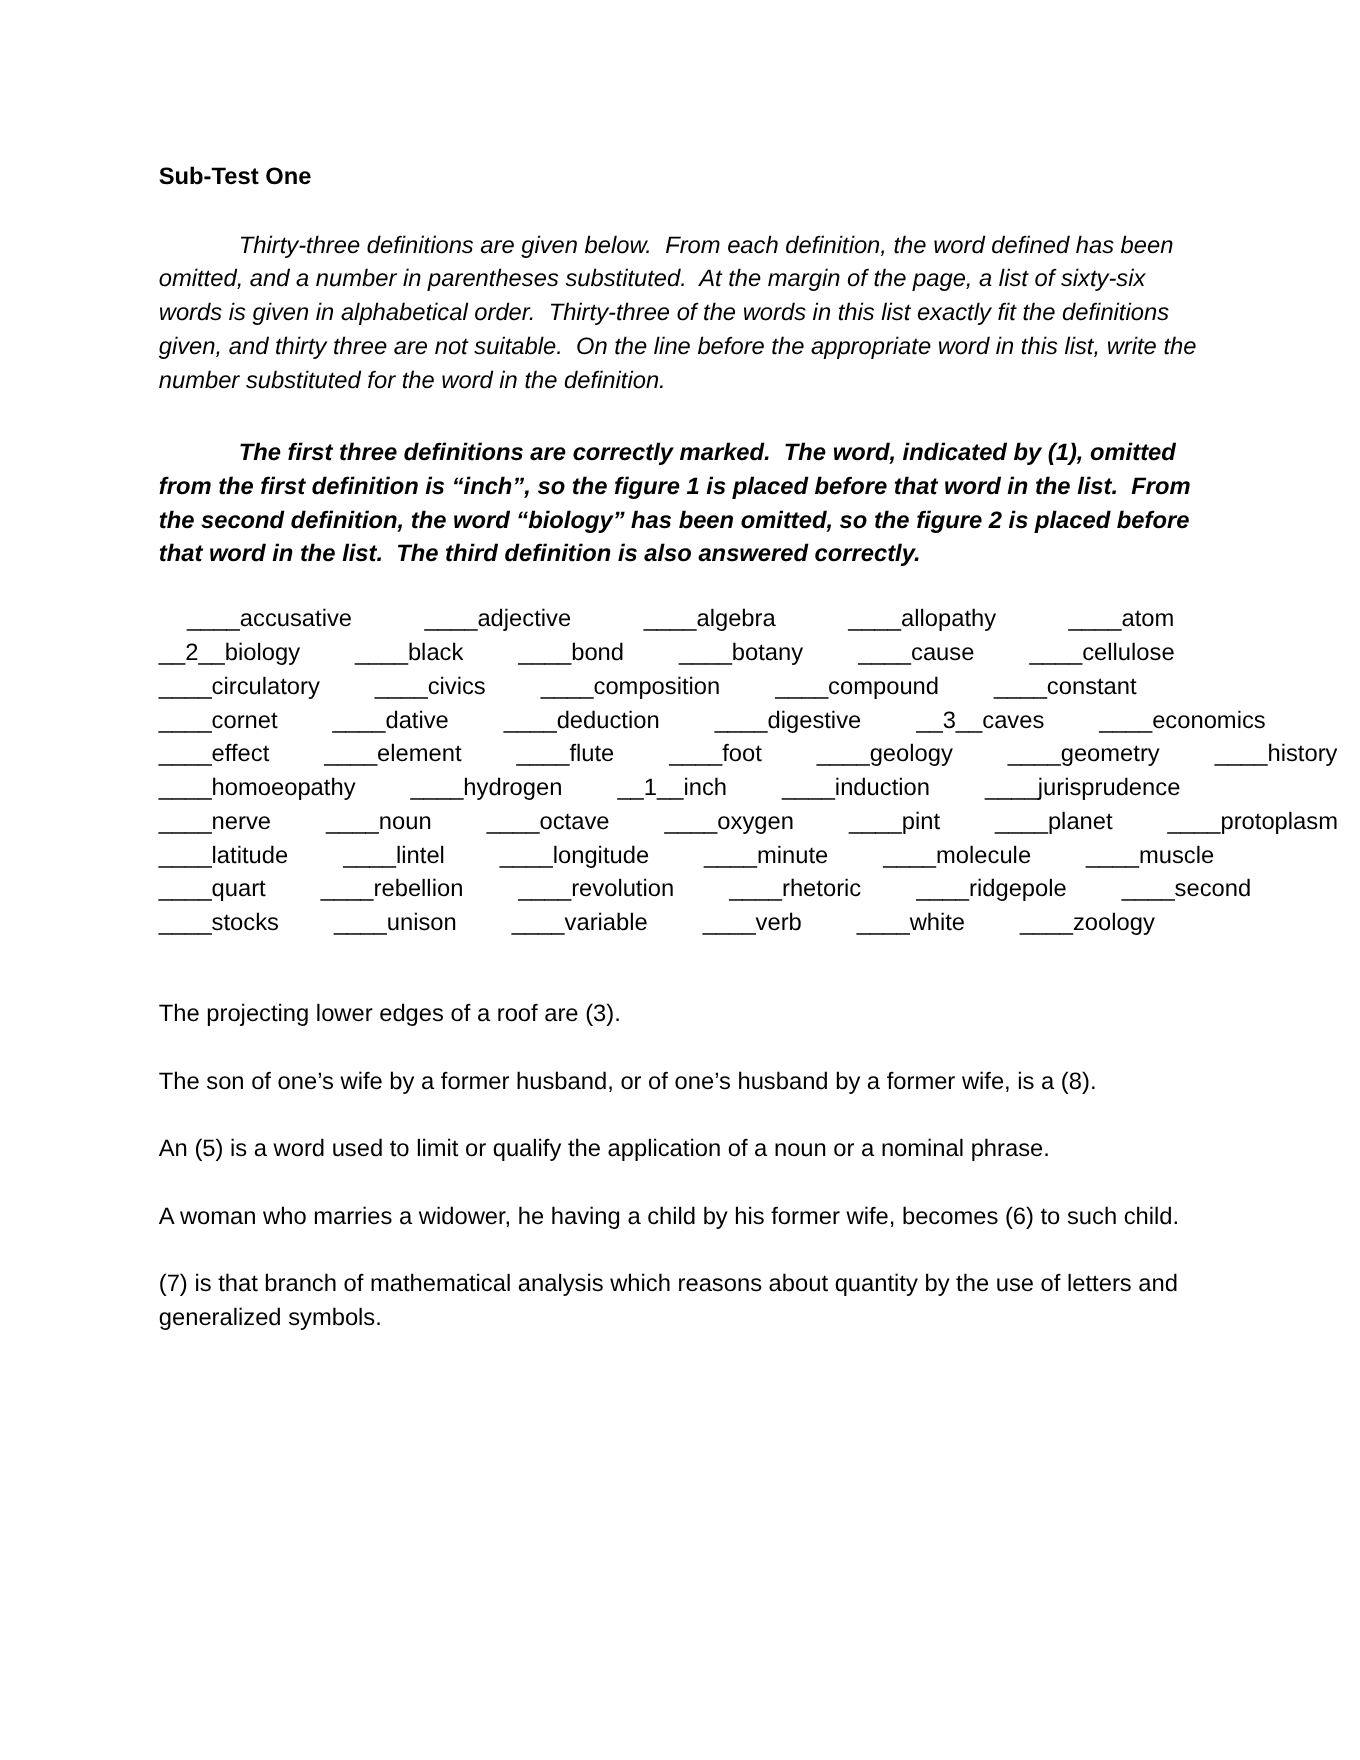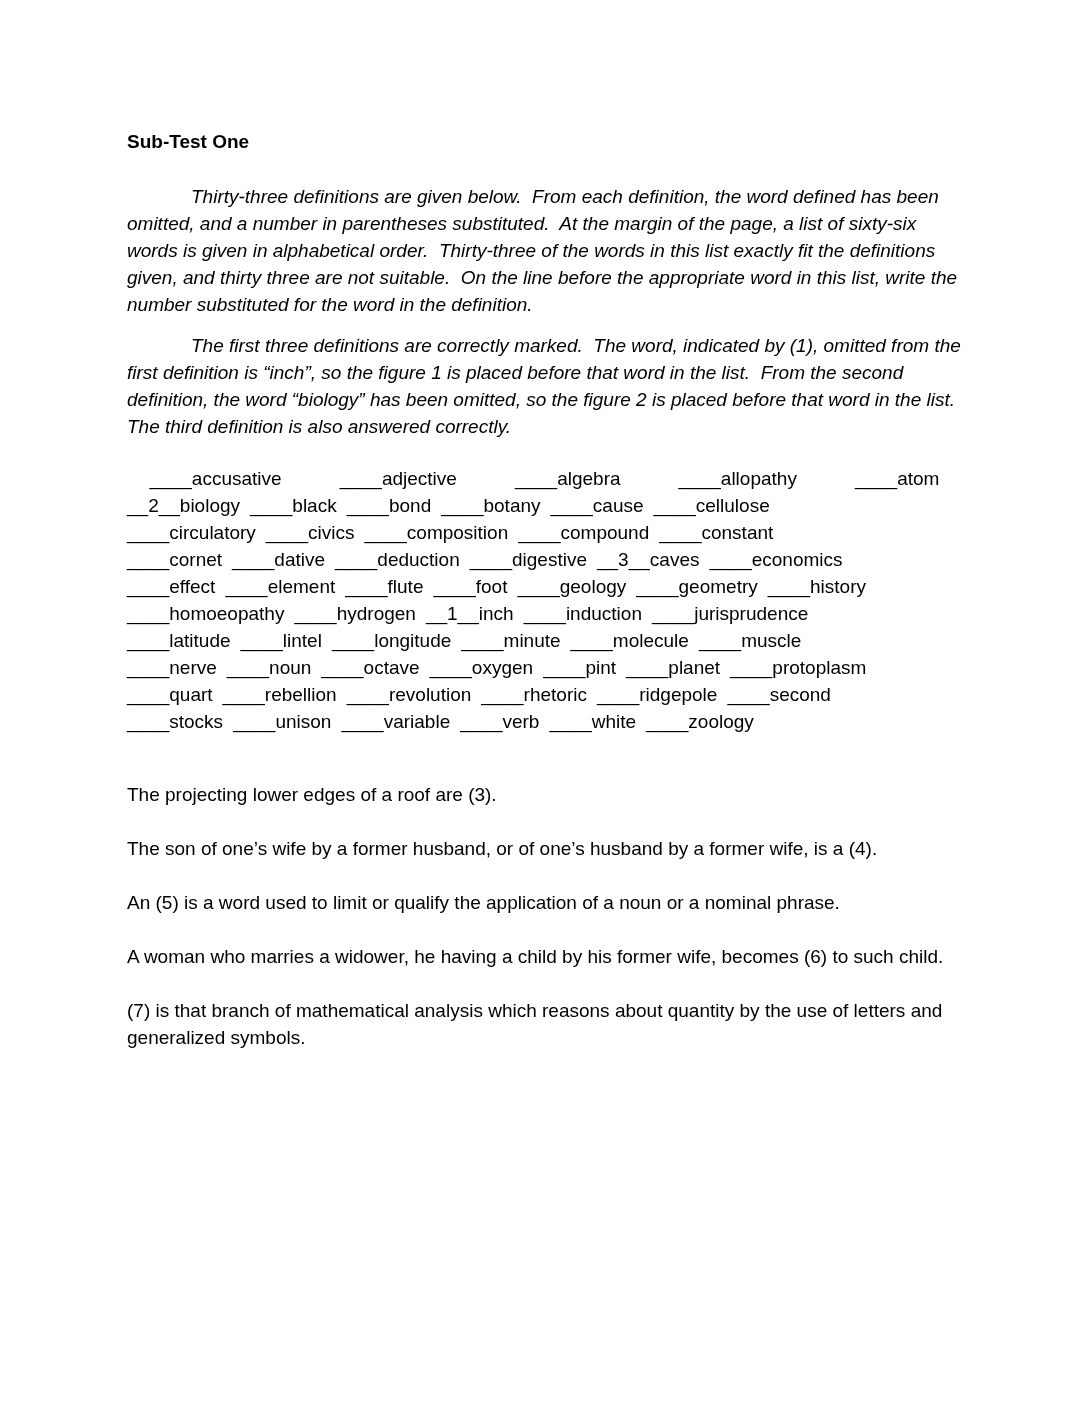--- a/index.html
+++ b/index.html
@@ -25,29 +25,30 @@
     font-weight: bold;
     line-height: 27px;
   }
   .intro-paragraph {
     margin: 28px 0 0 0;
     font-style: italic;
     text-indent: 64px;
     white-space: pre-wrap;
   }
   .intro-paragraph + .intro-paragraph {
-    margin-top: 14px;
+    margin-top: 31px;
+    font-weight: bold;
   }
   .word-list {
     margin-top: 25px;
   }
   .word-line {
     display: flex;
     flex-wrap: nowrap;
-    column-gap: 10px;
+    column-gap: 44px;
     line-height: 27px;
     white-space: nowrap;
   }
   .word-line:nth-child(1) { column-gap: 58px; justify-content: center; }
   .word-line:nth-child(2) { }
   .definitions {
     margin-top: 46px;
   }
   .definition {
     margin: 0 0 27px 0;
@@ -109,35 +110,35 @@
         <span class="word-entry">____history</span>
       </div>
       <div class="word-line">
         <span class="word-entry">____homoeopathy</span>
         <span class="word-entry">____hydrogen</span>
         <span class="word-entry">__1__inch</span>
         <span class="word-entry">____induction</span>
         <span class="word-entry">____jurisprudence</span>
       </div>
       <div class="word-line">
-        <span class="word-entry">____latitude</span>
-        <span class="word-entry">____lintel</span>
-        <span class="word-entry">____longitude</span>
-        <span class="word-entry">____minute</span>
-        <span class="word-entry">____molecule</span>
-        <span class="word-entry">____muscle</span>
-      </div>
-      <div class="word-line">
         <span class="word-entry">____nerve</span>
         <span class="word-entry">____noun</span>
         <span class="word-entry">____octave</span>
         <span class="word-entry">____oxygen</span>
         <span class="word-entry">____pint</span>
         <span class="word-entry">____planet</span>
         <span class="word-entry">____protoplasm</span>
+      </div>
+      <div class="word-line">
+        <span class="word-entry">____latitude</span>
+        <span class="word-entry">____lintel</span>
+        <span class="word-entry">____longitude</span>
+        <span class="word-entry">____minute</span>
+        <span class="word-entry">____molecule</span>
+        <span class="word-entry">____muscle</span>
       </div>
       <div class="word-line">
         <span class="word-entry">____quart</span>
         <span class="word-entry">____rebellion</span>
         <span class="word-entry">____revolution</span>
         <span class="word-entry">____rhetoric</span>
         <span class="word-entry">____ridgepole</span>
         <span class="word-entry">____second</span>
       </div>
       <div class="word-line">
@@ -145,18 +146,18 @@
         <span class="word-entry">____unison</span>
         <span class="word-entry">____variable</span>
         <span class="word-entry">____verb</span>
         <span class="word-entry">____white</span>
         <span class="word-entry">____zoology</span>
       </div>
     </div>
 
   <div class="definitions">
       <p class="definition">The projecting lower edges of a roof are (3).</p>
-      <p class="definition">The son of one’s wife by a former husband, or of one’s husband by a former wife, is a (4).</p>
+      <p class="definition">The son of one’s wife by a former husband, or of one’s husband by a former wife, is a (8).</p>
       <p class="definition">An (5) is a word used to limit or qualify the application of a noun or a nominal phrase.</p>
       <p class="definition">A woman who marries a widower, he having a child by his former wife, becomes (6) to such child.</p>
       <p class="definition">(7) is that branch of mathematical analysis which reasons about quantity by the use of letters and generalized symbols.</p>
     </div>
 </div>
 
 </body></html>

